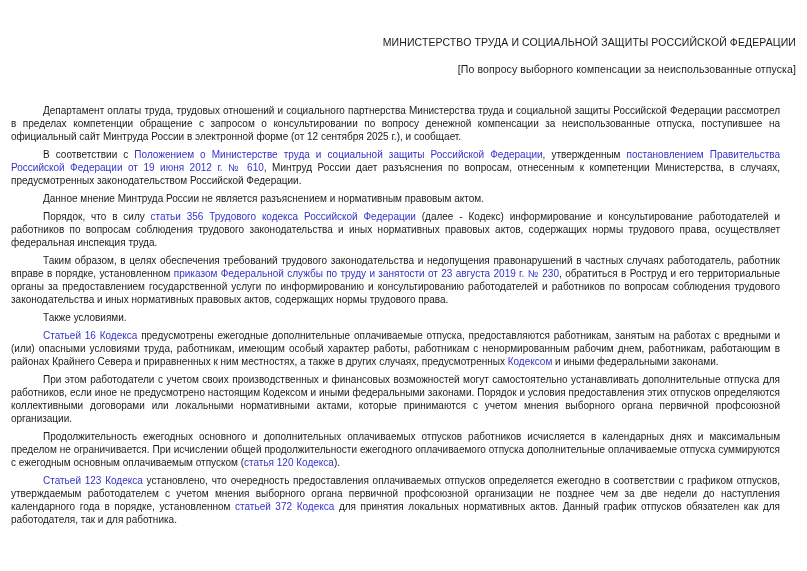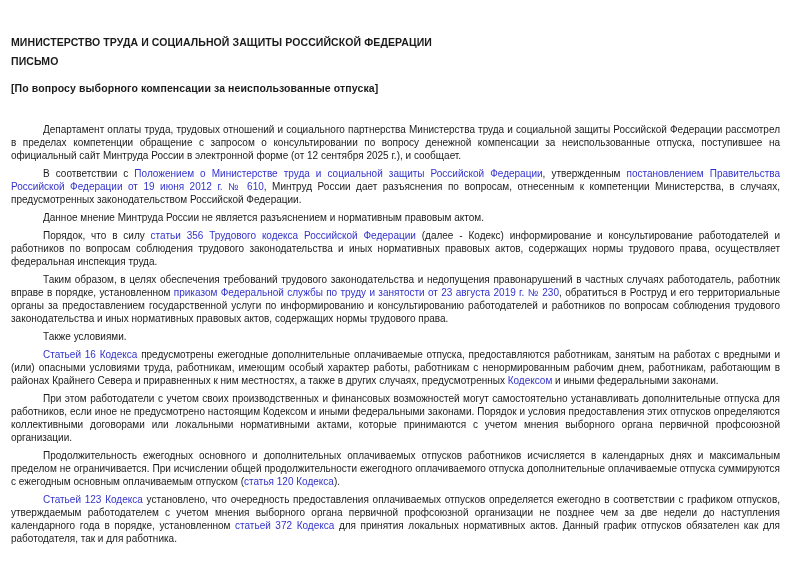--- a/index.html
+++ b/index.html
@@ -12,21 +12,21 @@
   body{
     width:807px;height:571px;overflow:hidden;
     font-family:"Liberation Sans","DejaVu Sans",sans-serif;
     color:var(--text);
   }
   .page{
     width:807px;height:571px;
     padding:36px 11px 0 11px;
     background:var(--bg);
   }
-  .doc-header{text-align:left;font-weight:bold;}
+  .doc-header{text-align:right;font-weight:normal;}
   .h-line{
     font-size:10.5px;line-height:13px;margin-bottom:6px;
     letter-spacing:0.1px;
   }
   .h-subject{margin-top:14px;}
   .doc-body{margin-top:28px;}
   .doc-body p.para{
     font-size:10px;line-height:13px;
     text-align:justify;
     text-indent:32px;
@@ -36,21 +36,20 @@
     color:var(--link);
     cursor:pointer;
   }
 </style>
 </head>
 <body>
 
 <div class="page">
   <div class="doc-header">
     <div class="h-line">МИНИСТЕРСТВО ТРУДА И СОЦИАЛЬНОЙ ЗАЩИТЫ РОССИЙСКОЙ ФЕДЕРАЦИИ</div>
-    <div class="h-line">ПИСЬМО</div>
     <div class="h-line h-subject">[По вопросу выборного компенсации за неиспользованные отпуска]</div>
   </div>
   <div class="doc-body">
       <p class="para"><span>Департамент оплаты труда, трудовых отношений и социального партнерства Министерства труда и социальной защиты Российской Федерации рассмотрел в пределах компетенции обращение с запросом о консультировании по вопросу денежной компенсации за неиспользованные отпуска, поступившее на официальный сайт Минтруда России в электронной форме (от 12 сентября 2025 г.), и сообщает.</span></p>
       <p class="para"><span>В соответствии с </span><span class="link">Положением о Министерстве труда и социальной защиты Российской Федерации</span><span>, утвержденным </span><span class="link">постановлением Правительства Российской Федерации от 19 июня 2012 г. № 610</span><span>, Минтруд России дает разъяснения по вопросам, отнесенным к компетенции Министерства, в случаях, предусмотренных законодательством Российской Федерации.</span></p>
       <p class="para"><span>Данное мнение Минтруда России не является разъяснением и нормативным правовым актом.</span></p>
       <p class="para"><span>Порядок, что в силу </span><span class="link">статьи 356 Трудового кодекса Российской Федерации</span><span> (далее - Кодекс) информирование и консультирование работодателей и работников по вопросам соблюдения трудового законодательства и иных нормативных правовых актов, содержащих нормы трудового права, осуществляет федеральная инспекция труда.</span></p>
       <p class="para"><span>Таким образом, в целях обеспечения требований трудового законодательства и недопущения правонарушений в частных случаях работодатель, работник вправе в порядке, установленном </span><span class="link">приказом Федеральной службы по труду и занятости от 23 августа 2019 г. № 230</span><span>, обратиться в Роструд и его территориальные органы за предоставлением государственной услуги по информированию и консультированию работодателей и работников по вопросам соблюдения трудового законодательства и иных нормативных правовых актов, содержащих нормы трудового права.</span></p>
       <p class="para"><span>Также условиями.</span></p>
       <p class="para"><span class="link">Статьей 16 Кодекса</span><span> предусмотрены ежегодные дополнительные оплачиваемые отпуска, предоставляются работникам, занятым на работах с вредными и (или) опасными условиями труда, работникам, имеющим особый характер работы, работникам с ненормированным рабочим днем, работникам, работающим в районах Крайнего Севера и приравненных к ним местностях, а также в других случаях, предусмотренных </span><span class="link">Кодексом</span><span> и иными федеральными законами.</span></p>

